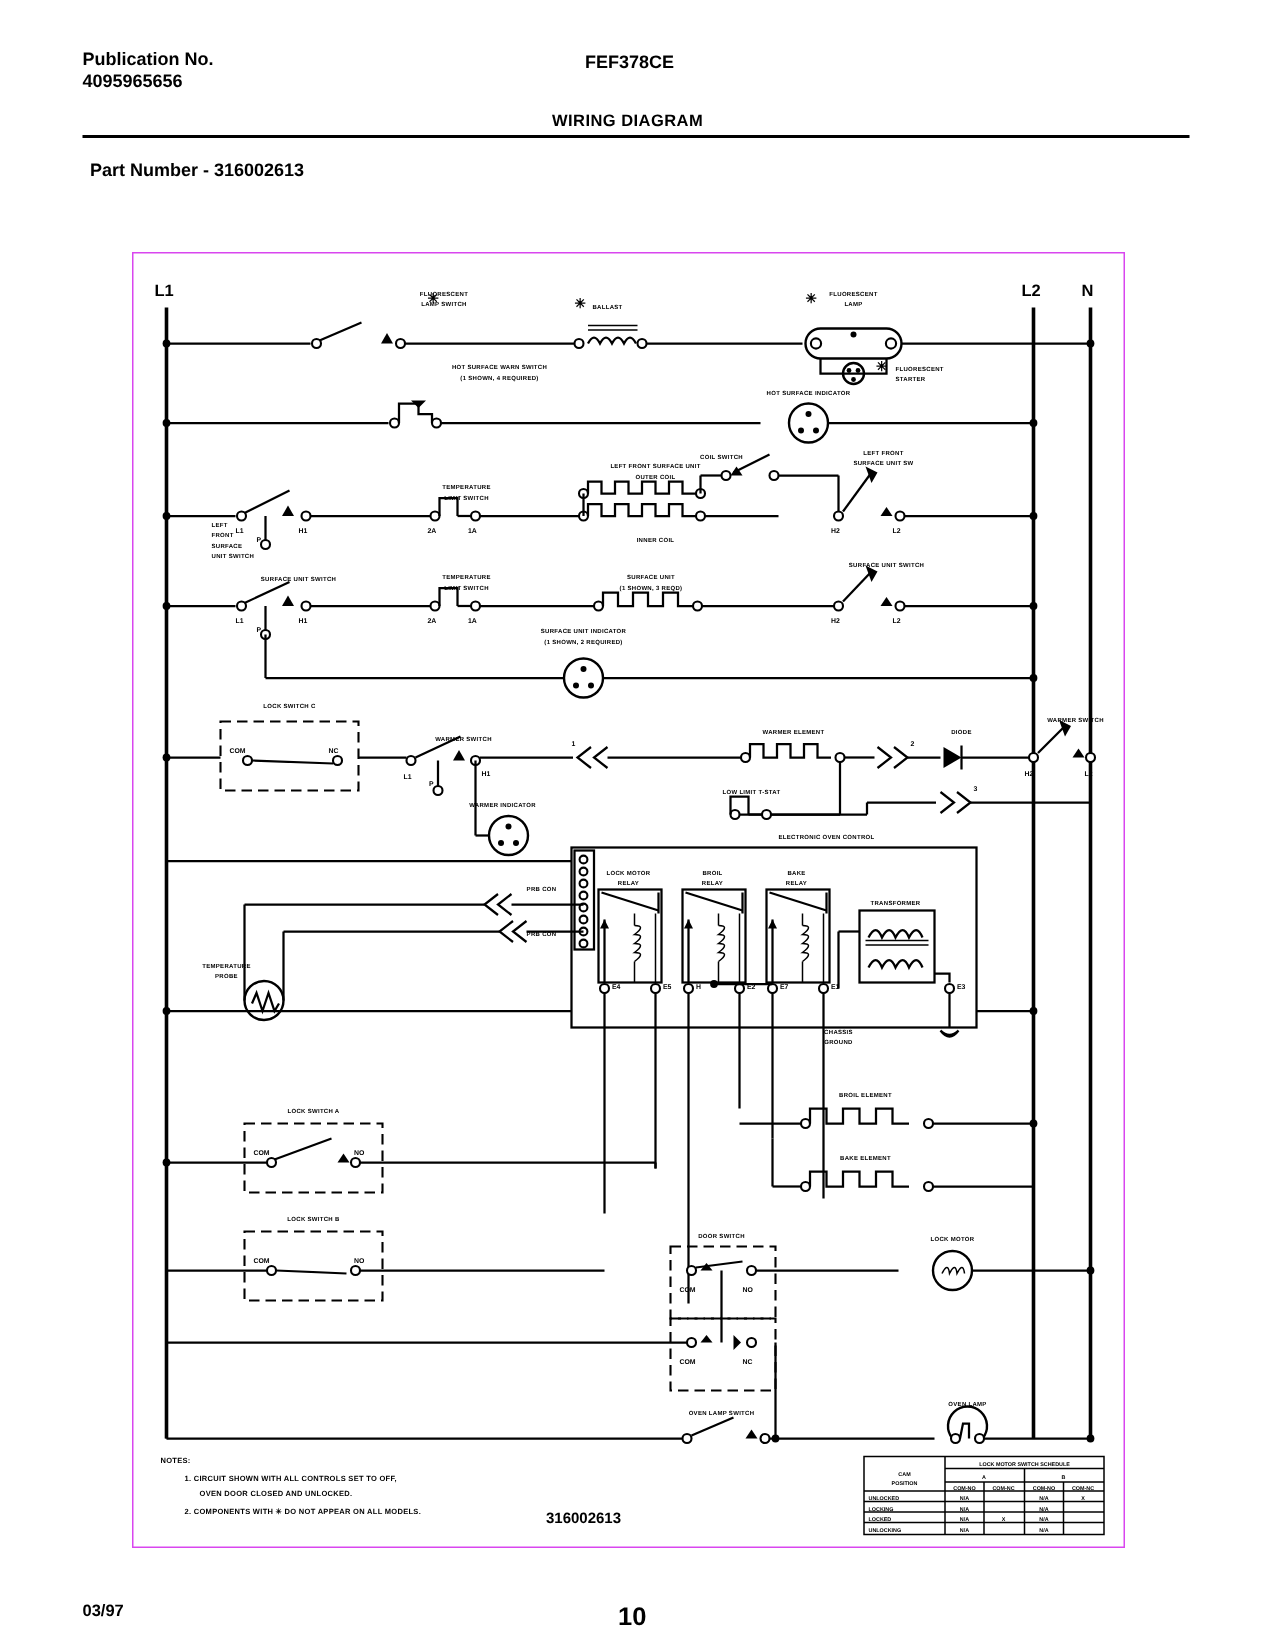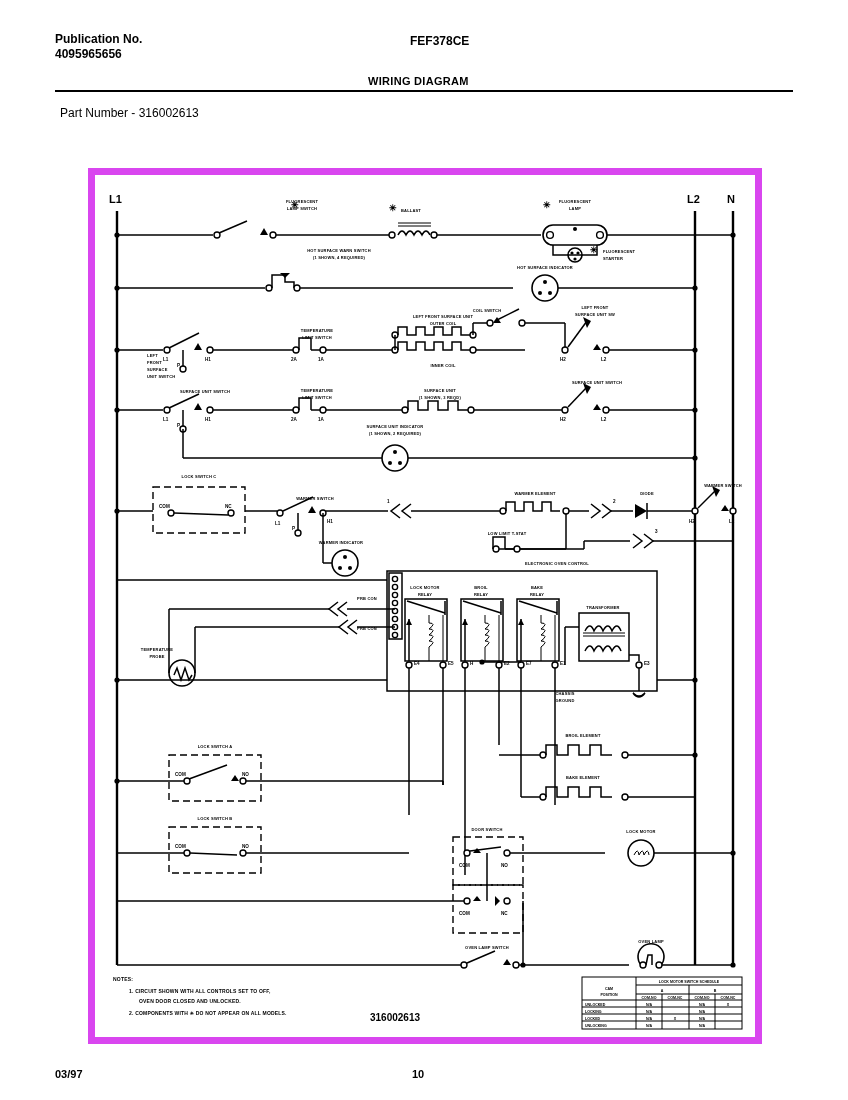--- a/index.html
+++ b/index.html
@@ -15,44 +15,44 @@
   }
   .page { position: absolute; inset: 0; border-radius: 24px; }
 
   
   .pub-block {
     position: absolute; left: 55px; top: 32px;
     font-size: 12px; font-weight: bold; line-height: 15px;
   }
   .model-no {
     position: absolute; left: 390px; top: 34px;
-    font-size: 12px; font-weight: bold; margin-left: 20px;
+    font-size: 12px; font-weight: bold;
   }
   .wd-title {
     position: absolute; left: 368px; top: 75px;
     font-size: 11px; font-weight: bold; letter-spacing: .3px;
   }
   .header-rule {
     position: absolute; left: 55px; top: 90px;
     width: 738px; height: 2px; background: #000;
   }
   .part-number {
     position: absolute; left: 60px; top: 106px;
-    font-size: 12px; font-weight: normal;
+    font-size: 12px; font-weight: bold;
   }
 
   
   .foot-left  { position: absolute; left: 55px;  top: 1068px; font-size: 11px; font-weight: bold; }
-  .foot-page  { position: absolute; left: 412px; top: 1068px; font-size: 11px; font-weight: bold; text-align: right; }
+  .foot-page  { position: absolute; left: 412px; top: 1068px; font-size: 17px; font-weight: bold; text-align: right; }
 
   
   .frame {
     position: absolute; left: 88px; top: 168px;
     width: 660px; height: 862px;
-    border: 7px solid #d946ef;
+    border: 1px solid #d946ef;
   }
   svg.diagram { position: absolute; left: 0; top: 0; }
 
   
   .lbl      { font-family: "Liberation Sans", sans-serif; font-size: 4.6px; font-weight: bold; letter-spacing: .25px; }
   .lbl-sm   { font-family: "Liberation Sans", sans-serif; font-size: 4.0px; font-weight: bold; letter-spacing: .2px; }
   .lbl-term { font-family: "Liberation Sans", sans-serif; font-size: 4.6px; font-weight: bold; }
   .lbl-rail { font-family: "Liberation Sans", sans-serif; font-size: 11px; font-weight: bold; }
   .lbl-note { font-family: "Liberation Sans", sans-serif; font-size: 5px;  font-weight: bold; letter-spacing: .2px; }
   .lbl-pn   { font-family: "Liberation Sans", sans-serif; font-size: 10px; font-weight: bold; }

